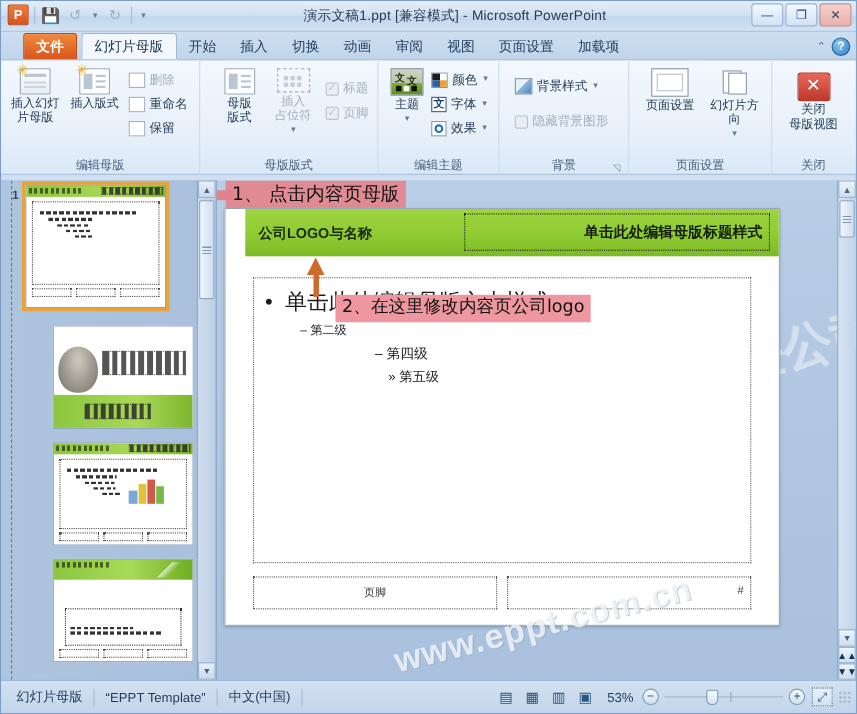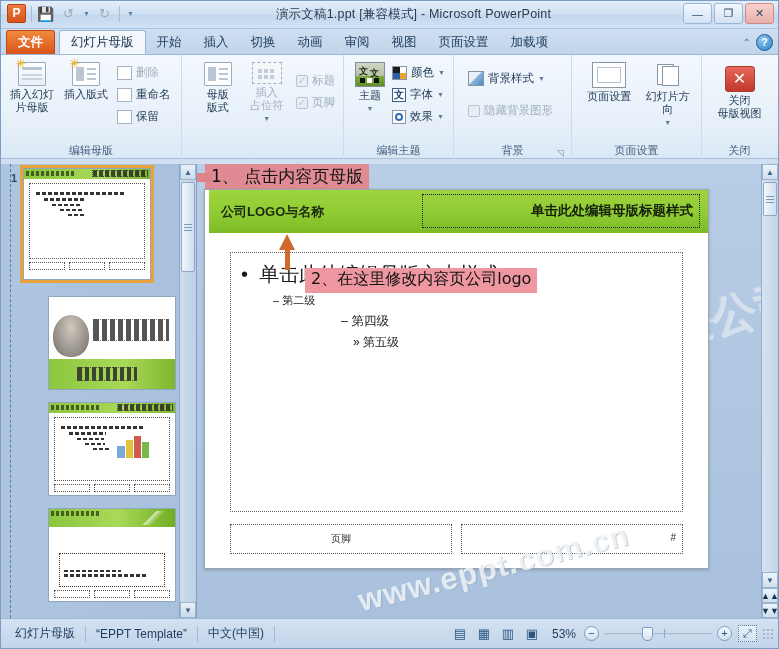--- a/index.html
+++ b/index.html
@@ -46,21 +46,21 @@
     display:flex;align-items:center;justify-content:center;
     font-size:11px; color:#2c4a6b;
   }
   .wbtn.close { background:linear-gradient(180deg,#f8d0cd,#e9b0ab); border-color:#c98c86; }
 
   
   .tabbar {
     height: 26px; position:relative;
     background: linear-gradient(180deg,#cfdff1,#c0d4ea);
     border-bottom: 1px solid #9bb8d8;
-    display:flex; align-items:flex-end; padding-left:5px;
+    display:flex; align-items:flex-end; padding-left:20px;
   }
   .tab {
     height:24px; padding:0 11px; font-size:12.5px; color:#24415f;
     display:flex; align-items:center; border-radius:3px 3px 0 0;
   }
   .tab.file {
     background: linear-gradient(180deg,#f08a3c,#d9541b);
     color:#fff; font-weight:bold; margin-right:4px; height:24px;
     border:1px solid #c4480f; border-bottom:none;
   }
@@ -235,21 +235,21 @@
     background:repeating-linear-gradient(180deg,#7d99b5 0 1px, transparent 1px 3px); }
   .sv-bot { position:absolute; left:0; right:0; bottom:0; }
 
   
   .stage { flex:1; position:relative; overflow:hidden; }
   .slide {
     position:absolute; left:7px; top:25px; width:505px; height:380px;
     background:#fff; border:1px solid #9aa8b6; box-shadow:0 1px 3px rgba(0,0,0,.22);
   }
   .slide-header {
-    position:absolute; left:4px; right:0; top:0; height:43px;
+    position:absolute; left:18px; right:0; top:0; height:43px;
     background:linear-gradient(180deg,#9ed43f 0%, #8fcb33 55%, #7cba24 100%);
   }
   .slide-header .logotext {
     position:absolute; left:12px; top:13px; font-size:13px; font-weight:bold; color:#1c2a10;
   }
   .title-ph {
     position:absolute; right:8px; top:4px; width:278px; height:34px;
     border:1px dotted #222; display:flex; align-items:center; justify-content:flex-end;
     padding-right:6px; font-size:13.5px; font-weight:bold; color:#16200c;
   }
@@ -455,20 +455,21 @@
           <div class="smbtn disabled">
             <span class="cbx dis">✓</span>
             <span>标题</span>
           </div>
           <div class="smbtn disabled">
             <span class="cbx dis">✓</span>
             <span>页脚</span>
           </div>
         </div>
       </div>
+      <div class="grp-label">母版版式</div>
     </div>
 
     <div class="grp" style="width:110px">
       <div class="grp-body" style="padding-left:4px">
         <div class="bigbtn" style="width:44px">
           <span class="gl ico ico-theme">
             <span class="t1">文</span>
               <span class="t2">文</span>
             <span class="sw"></span>
               <span class="sw2"></span>

